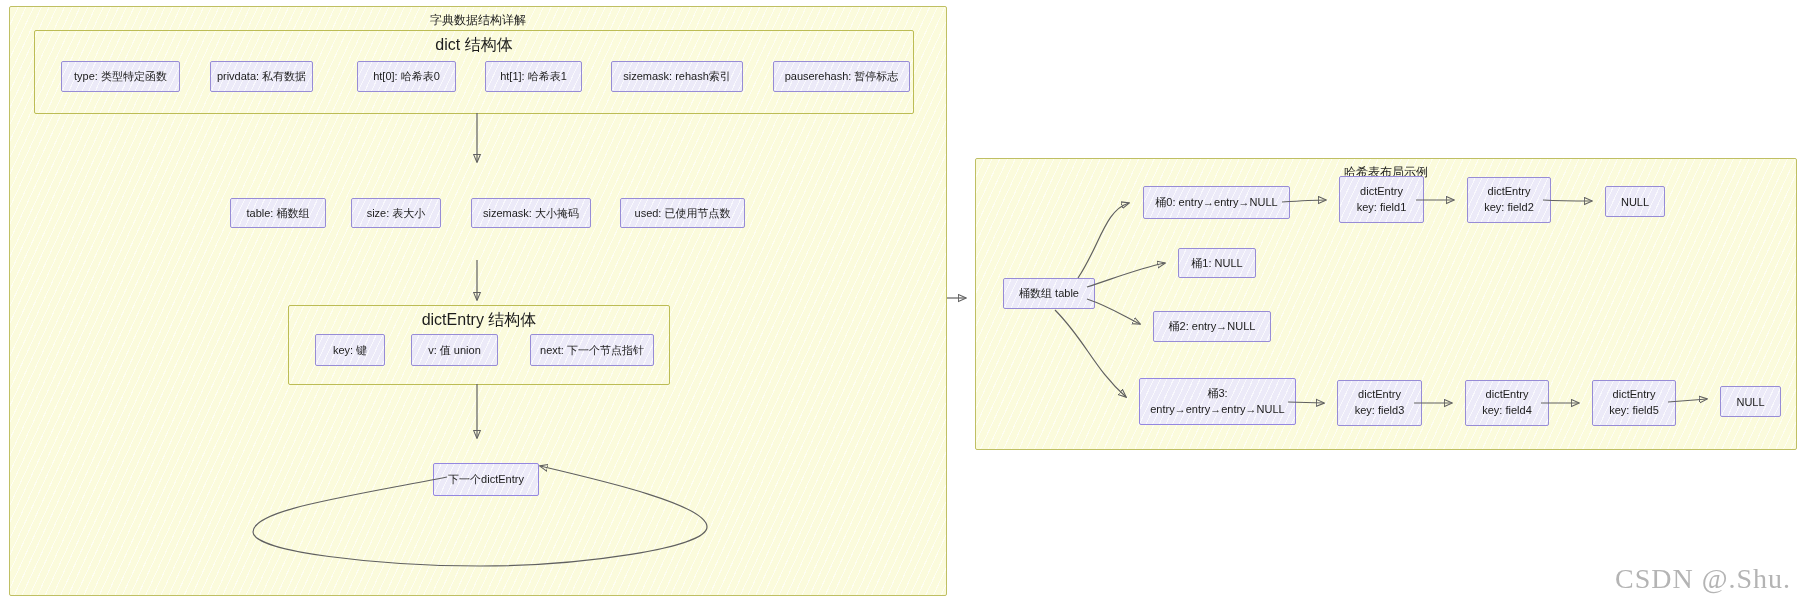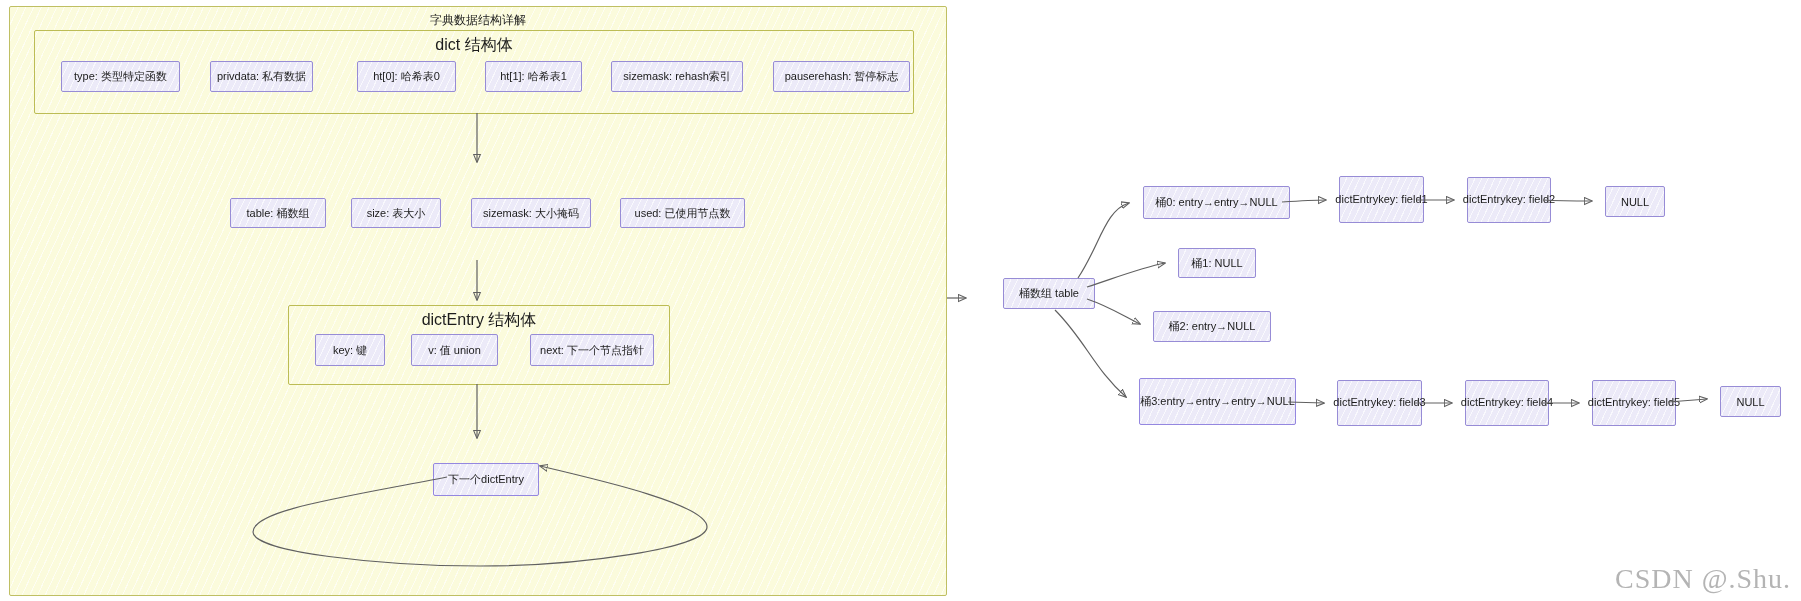--- a/index.html
+++ b/index.html
@@ -34,21 +34,21 @@
     position:absolute;
     background-color:#eceaf8;
     background-image:repeating-linear-gradient(115deg, rgba(255,255,255,.7) 0px, rgba(255,255,255,.7) 1px, rgba(0,0,0,0) 1px, rgba(0,0,0,0) 6px);
     border:1.4px solid #978cd6;
     border-radius:2px;
     display:flex;align-items:center;justify-content:center;
     font-size:11px;color:#1b1b1b;white-space:nowrap;
     box-sizing:border-box;
     margin-left:8px;
   }
-  .node2{flex-direction:row;line-height:1.45;}
+  .node2{flex-direction:column;line-height:1.45;}
   .node-strong{border-width:1.8px;border-color:#9487e0;}
   #edges{position:absolute;left:0;top:0;pointer-events:none;}
   #edges path{stroke:#606060;stroke-width:1.2;fill:none;}
   .watermark{
     position:absolute;right:10px;bottom:6px;
     font-family:"Liberation Serif","DejaVu Serif",serif;
     font-size:28px;color:#b4b4b4;letter-spacing:1px;margin-top:21px;
   }
 </style>
 </head>
@@ -77,20 +77,23 @@
 
   <div class="subpanel" style="left:288px;top:305px;width:380px;height:78px">
     <div class="sub-title">dictEntry 结构体</div>
   </div>
   <div class="node" style="left:307px;top:334px;width:70px;height:32px">key: 键</div>
   <div class="node" style="left:403px;top:334px;width:87px;height:32px">v: 值 union</div>
   <div class="node" style="left:522px;top:334px;width:124px;height:32px">next: 下一个节点指针</div>
 
   <div class="node node-strong" style="left:425px;top:463px;width:106px;height:33px">下一个dictEntry</div>
 
+  <div class="panel" style="left:975px;top:158px;width:820px;height:290px">
+    <div class="panel-title">哈希表布局示例</div>
+  </div>
 
   <div class="node" style="left:995px;top:278px;width:92px;height:31px">桶数组 table</div>
 
   <div class="node" style="left:1135px;top:186px;width:147px;height:33px">桶0: entry→entry→NULL</div>
   <div class="node" style="left:1170px;top:248px;width:78px;height:30px">桶1: NULL</div>
   <div class="node" style="left:1145px;top:311px;width:118px;height:31px">桶2: entry→NULL</div>
   <div class="node node2 node-strong" style="left:1131px;top:378px;width:157px;height:47px">
     <span>桶3:</span>
     <span>entry→entry→entry→NULL</span>
   </div>

